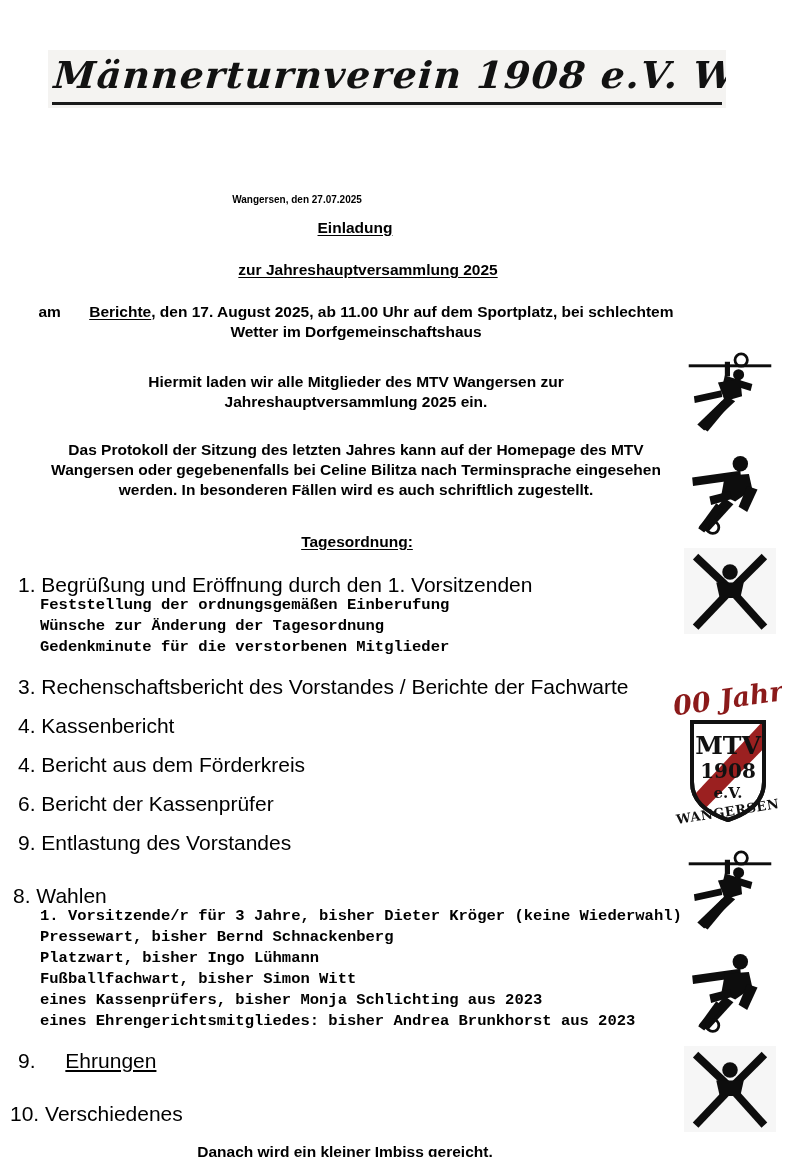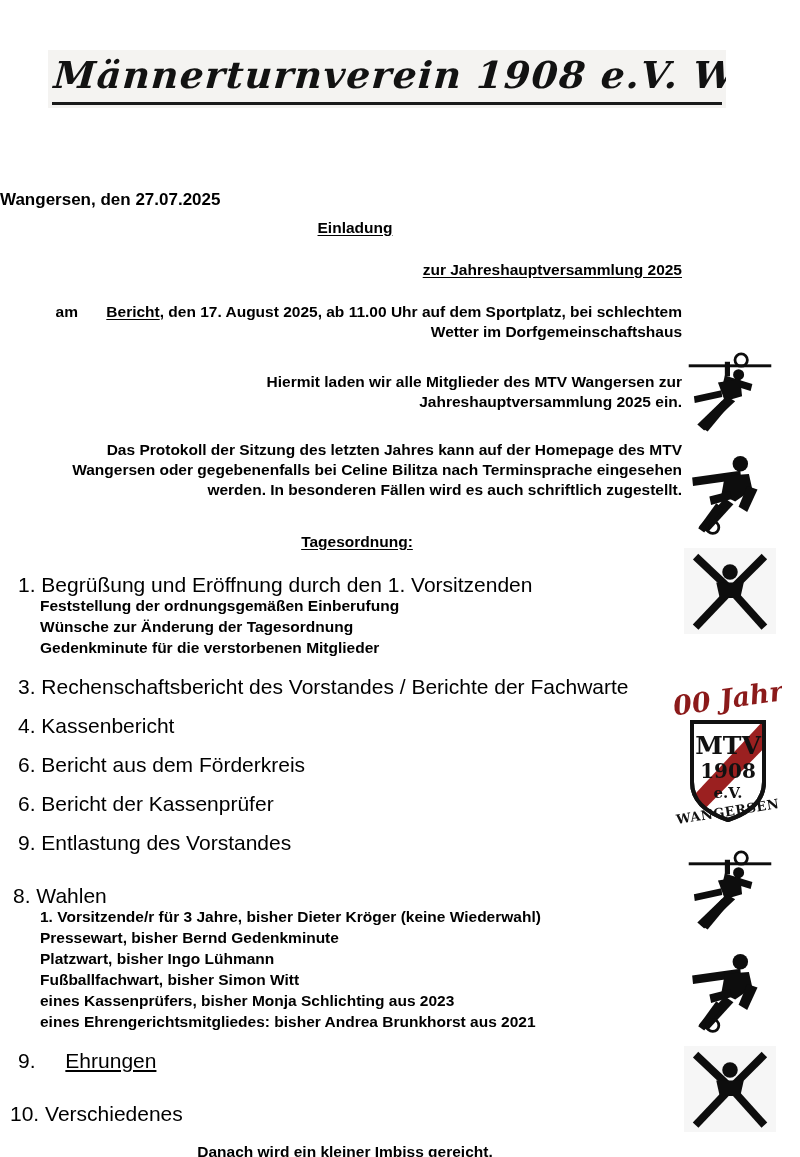--- a/index.html
+++ b/index.html
@@ -59,29 +59,29 @@
     top: 190px;
     width: 690px;
   }
   .line {
     font-size: 15.5px;
     font-weight: bold;
     line-height: 20px;
     margin: 0;
     padding: 0 8px;
   }
-  .center { text-align: right; margin-left: 22px; }
+  .center { text-align: center; margin-left: 22px; }
   .left   { text-align: center; }
   .u { text-decoration: underline; text-underline-offset: 2px; padding-left: 24px; }
   .spacer-l { height: 22px; }
 
   .date-line {
-    text-align: left;
+    text-align: center;
     padding-right: 96px;
-    font-size: 17px;
+    font-size: 10px;
     font-weight: bold;
     line-height: 20px;
   }
   .title-einladung {
     text-align: center;
     padding-left: 4px;
   }
 
   .agenda { padding: 0 8px; }
   .agenda-item { margin-bottom: 18px; }
@@ -90,20 +90,21 @@
     font-weight: normal;
     line-height: 21px;
     padding-left: 10px;
   }
   .agenda-head.narrow { padding-left: 5px; margin-top: 32px; }
   .agenda-sub {
     font-size: 15.5px;
     font-weight: bold;
     line-height: 21px;
     padding-left: 32px;
+    font-family: Liberation Mono, monospace;
   }
   .closing { padding-left: 8px; }
 
   
   .graphics {
     position: absolute;
     left: 668px;
     top: 0;
     width: 132px;
     height: 1157px;
@@ -145,21 +146,21 @@
   </div>
 
   <div class="spacer-l"></div>
 
   <div class="line center">
     <span class="u">zur Jahreshauptversammlung 2025</span>
   </div>
 
   <div class="spacer-l"></div>
 
-  <div class="line center"><span>am </span><span class="u">Bericht</span><span>, den  17. August 2025, ab 11.00 Uhr auf dem Sportplatz, bei schlechtem</span></div>
+  <div class="line center"><span>am </span><span class="u">Berichte</span><span>, den  17. August 2025, ab 11.00 Uhr auf dem Sportplatz, bei schlechtem</span></div>
   <div class="line center">Wetter im Dorfgemeinschaftshaus</div>
 
   <div class="spacer-l"></div>
   <div style="height:8px"></div>
 
   <div class="line center">Hiermit laden wir alle Mitglieder des MTV Wangersen zur</div>
   <div class="line center">Jahreshauptversammlung 2025 ein.</div>
 
   <div class="spacer-l"></div>
   <div style="height:6px"></div>
@@ -189,39 +190,39 @@
 
     <div class="agenda-item">
       <div class="agenda-head">3. Rechenschaftsbericht des Vorstandes / Berichte der Fachwarte</div>
     </div>
 
     <div class="agenda-item">
       <div class="agenda-head">4. Kassenbericht</div>
     </div>
 
     <div class="agenda-item">
-      <div class="agenda-head">6. Bericht aus dem Förderkreis</div>
+      <div class="agenda-head">4. Bericht aus dem Förderkreis</div>
     </div>
 
     <div class="agenda-item">
       <div class="agenda-head">6. Bericht der Kassenprüfer</div>
     </div>
 
     <div class="agenda-item">
       <div class="agenda-head">9. Entlastung des Vorstandes</div>
     </div>
 
     <div class="agenda-item">
       <div class="agenda-head narrow">8. Wahlen</div>
       <div class="agenda-sub">1. Vorsitzende/r für 3 Jahre, bisher Dieter Kröger (keine Wiederwahl)</div>
-      <div class="agenda-sub">Pressewart, bisher Bernd Gedenkminute</div>
+      <div class="agenda-sub">Pressewart, bisher Bernd Schnackenberg</div>
       <div class="agenda-sub">Platzwart, bisher Ingo Lühmann</div>
       <div class="agenda-sub">Fußballfachwart, bisher Simon Witt</div>
       <div class="agenda-sub">eines Kassenprüfers, bisher Monja Schlichting aus 2023</div>
-      <div class="agenda-sub">eines Ehrengerichtsmitgliedes:  bisher Andrea Brunkhorst aus 2021</div>
+      <div class="agenda-sub">eines Ehrengerichtsmitgliedes:  bisher Andrea Brunkhorst aus 2023</div>
     </div>
 
     <div class="agenda-item">
       <div class="agenda-head"><span>9. </span><span class="u">Ehrungen</span></div>
     </div>
 
     <div class="agenda-item">
       <div class="agenda-head narrow" style="padding-left:2px">10. Verschiedenes</div>
     </div>
 

